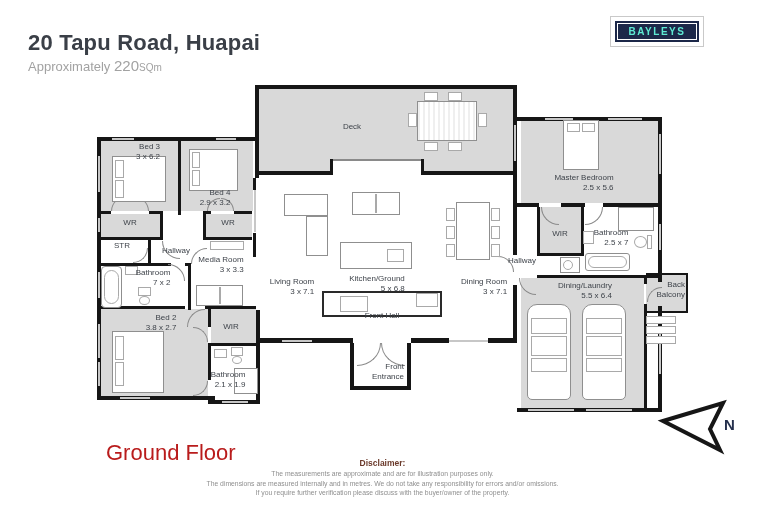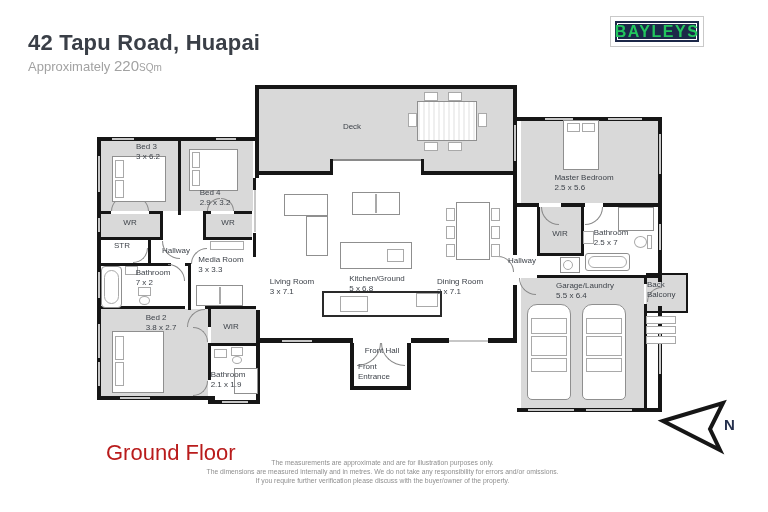--- a/index.html
+++ b/index.html
@@ -10,41 +10,41 @@
   .win{position:absolute;background:#c7c7c7}
   .sl{position:absolute;background:#8a8a8a}
   .g{position:absolute;background:#d9d9d9}
   .f{position:absolute;background:#fff;border:1px solid #8f8f8f;box-sizing:border-box}
   .fi{position:absolute;background:#fff;border:1px solid #a9a9a9;box-sizing:border-box}
   .arc{position:absolute;box-sizing:border-box;border:0 solid #8a8a8a}
   .arc.tl{border-left-width:1px;border-top-width:1px;border-radius:100% 0 0 0}
   .arc.tr{border-right-width:1px;border-top-width:1px;border-radius:0 100% 0 0}
   .arc.bl{border-left-width:1px;border-bottom-width:1px;border-radius:0 0 0 100%}
   .arc.br{border-right-width:1px;border-bottom-width:1px;border-radius:0 0 100% 0}
-  .rl{position:absolute;transform:translateX(-50%);text-align:left;font-size:8px;
+  .rl{position:absolute;transform:translateX(-50%);text-align:right;font-size:8px;
       line-height:1.3;color:#3e434a;white-space:nowrap}
   .rl.wrap{white-space:normal}
   .title{position:absolute;left:28px;top:30px;font-size:22px;font-weight:600;color:#3a3f47;letter-spacing:.2px}
   .subtitle{position:absolute;left:28px;top:57px;font-size:13px;color:#a2a2a2}
   .subtitle .num{font-size:15px}
   .subtitle .unit{font-size:10px}
   .logo{position:absolute;left:610px;top:16px;width:92px;height:29px;background:#fff;
         border:1px solid #c9c9c9;display:flex;align-items:center;justify-content:center}
   .logo .inner{width:84px;height:21px;background:#1c2849;box-shadow:inset 0 0 0 2px #1c2849, inset 0 0 0 3px #fff;
-        color:#22c55e;font-weight:bold;font-size:16px;letter-spacing:1.5px;display:flex;align-items:center;justify-content:center}
+        color:#5eead4;font-weight:bold;font-size:10px;letter-spacing:1.5px;display:flex;align-items:center;justify-content:center}
   .floorlabel{position:absolute;left:106px;top:440px;font-size:22px;color:#b91c1c}
   .disc{position:absolute;left:130px;top:458px;width:505px;text-align:center;color:#8f8f8f;font-size:6.8px;line-height:1.35}
   .disc .h{font-size:8.5px;font-weight:bold;color:#6b3a2b}
   .north-n{position:absolute;left:724px;top:416px;font-size:15px;font-weight:bold;color:#25304d}
   .stripe{background:repeating-linear-gradient(90deg,#efefef 0 2px,#fff 2px 5px)}
 </style>
 </head>
 <body>
 
-<div class="title">42 Tapu Road, Huapai</div>
+<div class="title">20 Tapu Road, Huapai</div>
 <div class="subtitle">
   <span>Approximately</span>
   <span class="num">220</span><span class="unit">SQm</span>
 </div>
 <div class="logo">
   <div class="inner">BAYLEYS</div>
 </div>
 
 <div class="abs" style="left:0;top:0;width:768px;height:512px">
 
@@ -272,56 +272,57 @@
       <div class="d">2.1 x 1.9</div>
     </div>
   <div class="rl" style="left:292px;top:277px">
       <div>Living Room</div>
       <div class="d">3 x 7.1</div>
     </div>
   <div class="rl" style="left:377px;top:274px">
       <div>Kitchen/Ground</div>
       <div class="d">5 x 6.8</div>
     </div>
-  <div class="rl" style="left:460px;top:277px">
+  <div class="rl" style="left:484px;top:277px">
       <div>Dining Room</div>
       <div class="d">3 x 7.1</div>
     </div>
-  <div class="rl" style="left:382px;top:346px">
+  <div class="rl" style="left:382px;top:311px">
       <div>Front Hall</div>
     </div>
   <div class="rl wrap" style="left:381px;top:362px;width:46px;margin-left:-23px;transform:none">
       <div>Front Entrance</div>
     </div>
   <div class="rl" style="left:584px;top:173px">
       <div>Master Bedroom</div>
       <div class="d">2.5 x 5.6</div>
     </div>
   <div class="rl" style="left:560px;top:229px">
       <div>WIR</div>
     </div>
   <div class="rl" style="left:611px;top:228px">
       <div>Bathroom</div>
       <div class="d">2.5 x 7</div>
     </div>
   <div class="rl" style="left:522px;top:256px">
       <div>Hallway</div>
     </div>
   <div class="rl" style="left:585px;top:281px">
-      <div>Garage/Laundry</div>
+      <div>Dining/Laundry</div>
       <div class="d">5.5 x 6.4</div>
     </div>
   <div class="rl wrap" style="left:666px;top:280px;width:38px;margin-left:-19px;transform:none">
       <div>Back Balcony</div>
     </div>
 
   <svg class="abs" style="left:650px;top:395px" width="90" height="62" viewBox="0 0 90 62">
     <polygon points="13,26 73,8 60,34 70,55" fill="#ffffff" stroke="#161616" stroke-width="4" stroke-linejoin="miter"></polygon>
   </svg>
   <div class="north-n">N</div>
 </div>
 
 <div class="floorlabel">Ground Floor</div>
 <div class="disc">
+  <div class="h">Disclaimer:</div>
   <div>The measurements are approximate and are for illustration purposes only.</div>
   <div>The dimensions are measured internally and in metres. We do not take any responsibility for errors and/or omissions.</div>
   <div>If you require further verification please discuss with the buyer/owner of the property.</div>
 </div>
 
 </body></html>

